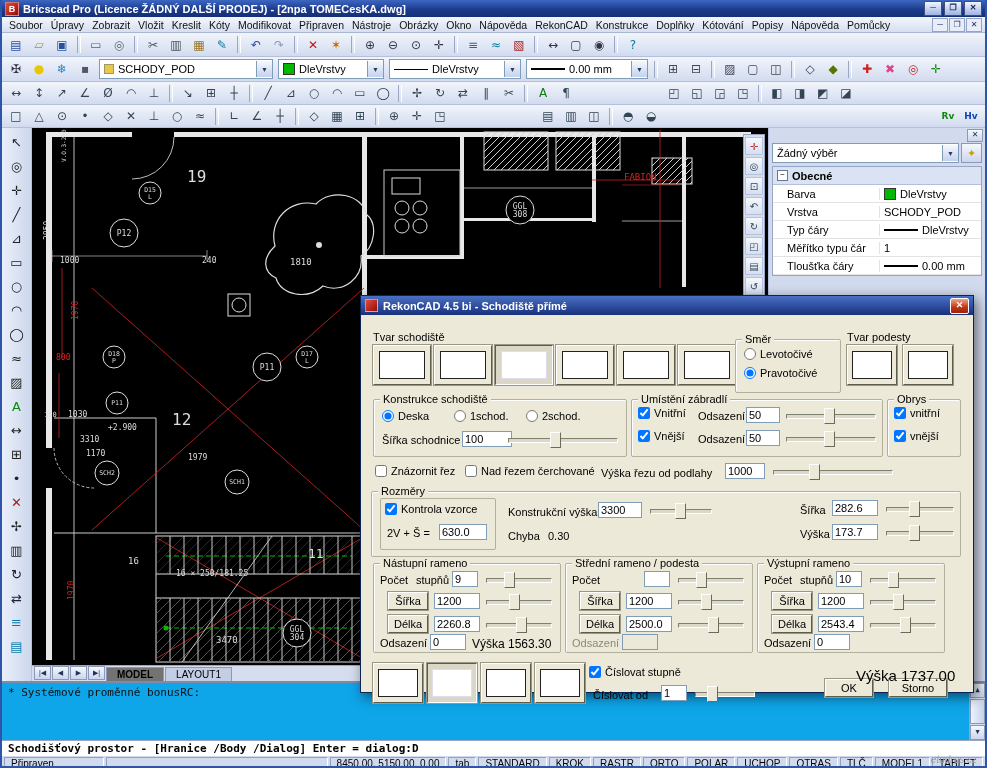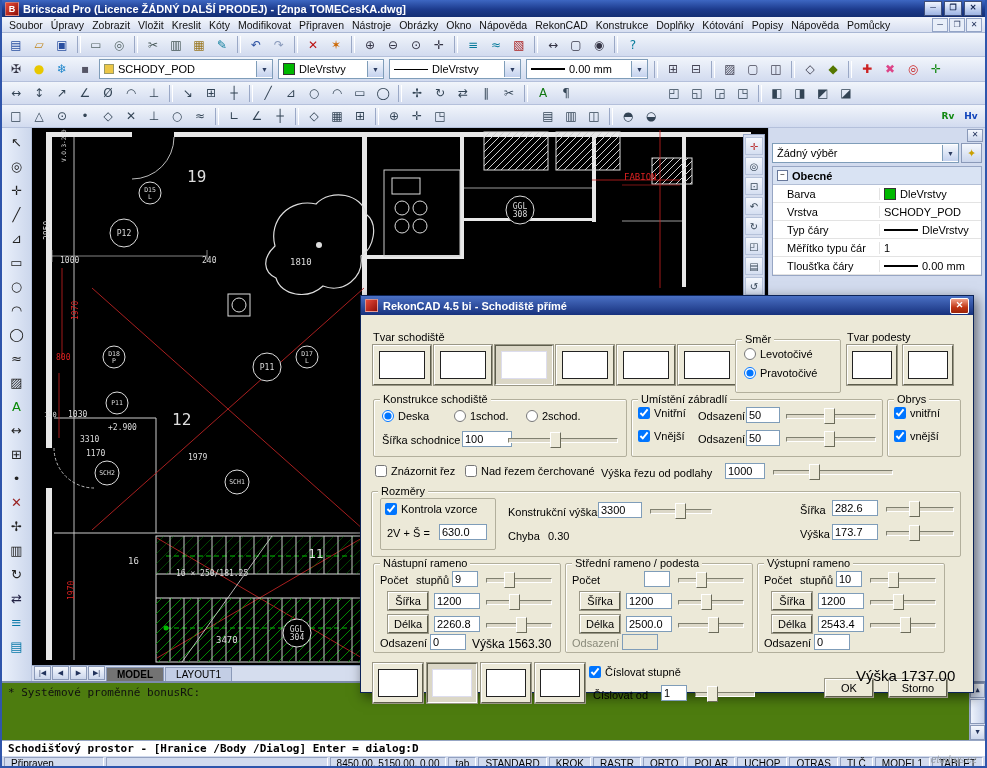--- a/index.html
+++ b/index.html
@@ -46,21 +46,21 @@
   .rp-combo-row{display:flex;gap:2px;padding:1px 3px 3px;}
   .rp-combo-row .combo{flex:1;margin:0;}
   .rp-filter{width:19px;height:18px;border:1px solid #8a99b8;background:linear-gradient(#f5f8fd,#cbd6ec);display:flex;align-items:center;justify-content:center;color:#caa002;font-size:11px;}
   .props{margin:0 3px;background:#fff;border:1px solid #97a6c4;font-size:11px;}
   .phead{background:#d9e3f3;font-weight:bold;display:flex;align-items:center;height:17px;border-bottom:1px solid #b3bfd6;}
   .collapse{width:9px;height:9px;border:1px solid #67779a;background:#fff;font-size:8px;line-height:7px;text-align:center;margin:0 4px;font-weight:normal;}
   .prow{display:flex;height:17px;border-bottom:1px solid #e3e3e3;align-items:center;}
   .prow .pl{width:92px;padding-left:14px;border-right:1px solid #e3e3e3;overflow:hidden;white-space:nowrap;}
   .prow .pv{display:flex;align-items:center;gap:4px;padding-left:4px;flex:1;overflow:hidden;white-space:nowrap;}
   
-  .cmdhist{position:relative;height:59px;box-sizing:border-box;background:#4d7c0f;border-top:2px solid #7d8cab;font-family:"DejaVu Sans Mono",monospace;font-size:11px;color:#101010;}
+  .cmdhist{position:relative;height:59px;box-sizing:border-box;background:#0ea5e9;border-top:2px solid #7d8cab;font-family:"DejaVu Sans Mono",monospace;font-size:11px;color:#101010;}
   .cmdhist .hline{padding:3px 6px 0;}
   .vscroll{position:absolute;right:0;top:0;bottom:0;width:15px;background:#d5ddee;border-left:1px solid #97a6c4;display:flex;flex-direction:column;align-items:center;justify-content:space-between;}
   .sarrow{width:13px;height:13px;background:linear-gradient(#f5f8fd,#cbd6ec);border:1px solid #8a99b8;font-size:7px;line-height:12px;text-align:center;color:#22335c;}
   .sthumb{width:13px;flex:1;margin:1px 0;background:linear-gradient(90deg,#eef3fc,#c6d2ea);border:1px solid #8a99b8;}
   .cmdinput{height:16px;box-sizing:border-box;background:#fff;border-top:1px solid #97a6c4;font-family:"DejaVu Sans Mono",monospace;font-weight:bold;font-size:11px;padding:1px 6px;}
   
   .statusbar{height:15px;box-sizing:border-box;background:#d2dbee;display:flex;font-size:10px;align-items:stretch;padding:0 1px;}
   .scell{border:1px solid;border-color:#93a1c0 #ffffff #ffffff #93a1c0;margin:1px;padding:0 6px;display:flex;align-items:center;white-space:nowrap;}
   .sfill{flex:1;}
   .watermark{position:absolute;right:8px;bottom:1px;color:#9aa0a8;font-style:italic;font-size:10px;z-index:200;}

